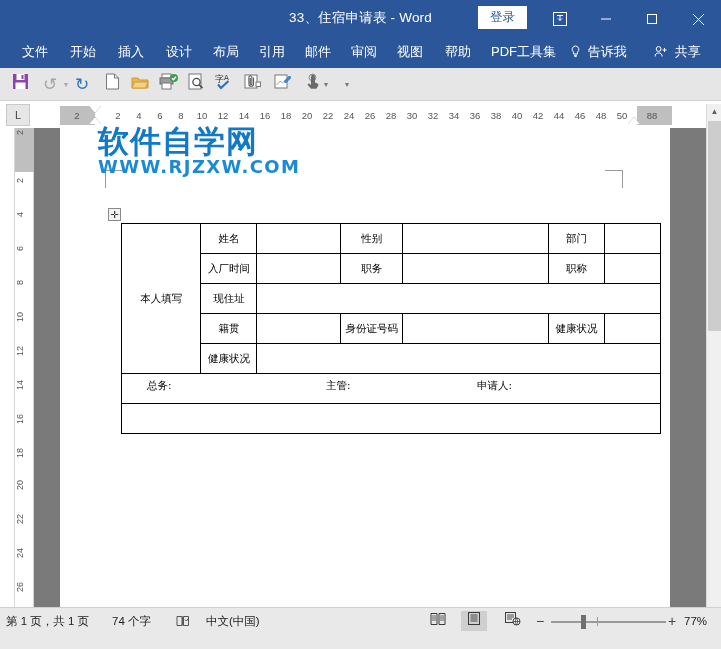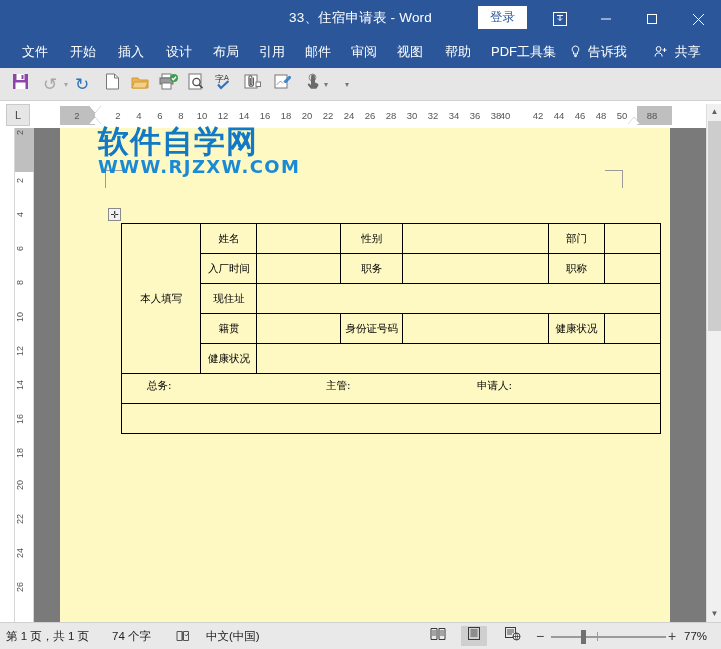--- a/index.html
+++ b/index.html
@@ -99,21 +99,21 @@
     transform-origin: center;
   }
 
   
   .workarea {
     position: absolute; left: 34px; top: 128px; width: 672px; height: 494px;
     background: #7a7a7a;
   }
   .page {
     position: absolute; left: 26px; top: 0px; width: 610px; height: 494px;
-    background: #fef9c3;
+    background: #ffffff;
   }
   .mark { position: absolute; border-color: #9a9a9a; }
   .mark.tl { left: 45px; top: 42px; width: 18px; height: 18px; border-left: 1px solid #9a9a9a; border-top: 1px solid #9a9a9a; }
   .mark.tr { left: 545px; top: 42px; width: 18px; height: 18px; border-right: 1px solid #9a9a9a; border-top: 1px solid #9a9a9a; }
 
   
   .watermark {
     position: absolute; left: 38px; top: -4px; width: 260px;
     pointer-events: none;
   }
@@ -174,21 +174,21 @@
   }
   .vscroll .arrow.up { top: 0; }
   .vscroll .arrow.down { bottom: 0; }
   .vscroll .thumb {
     position: absolute; left: 1px; top: 17px; width: 13px; height: 210px;
     background: #cdcdcd;
   }
 
   
   .statusbar {
-    position: absolute; left: 0; bottom: 0; width: 721px; height: 27px;
+    position: absolute; left: 0; bottom: 0; width: 721px; height: 42px;
     background: #e9e9e9; border-top: 1px solid #d0d0d0;
     font-size: 11.5px; color: #222;
   }
   .sb-item { position: absolute; top: 0; height: 26px; line-height: 26px; white-space: nowrap; }
   .viewbtn {
     position: absolute; top: 3px; width: 26px; height: 20px;
     text-align: center; line-height: 20px; color: #444;
   }
   .viewbtn.active { background: #cfcfcf; }
   .zoom-track {
@@ -353,21 +353,21 @@
     <div class="tick" style="left:247px">20</div>
     <div class="tick" style="left:268px">22</div>
     <div class="tick" style="left:289px">24</div>
     <div class="tick" style="left:310px">26</div>
     <div class="tick" style="left:331px">28</div>
     <div class="tick" style="left:352px">30</div>
     <div class="tick" style="left:373px">32</div>
     <div class="tick" style="left:394px">34</div>
     <div class="tick" style="left:415px">36</div>
     <div class="tick" style="left:436px">38</div>
-    <div class="tick" style="left:445px">40</div>
+    <div class="tick" style="left:457px">40</div>
     <div class="tick" style="left:478px">42</div>
     <div class="tick" style="left:499px">44</div>
     <div class="tick" style="left:520px">46</div>
     <div class="tick" style="left:541px">48</div>
     <div class="tick" style="left:562px">50</div>
     <div class="tick" style="left:592px">88</div>
     <div class="indent-top" style="left:29px"></div>
     <div class="indent-bot" style="left:29px"></div>
     <div class="indent-bot" style="left:568px"></div>
   </div>

